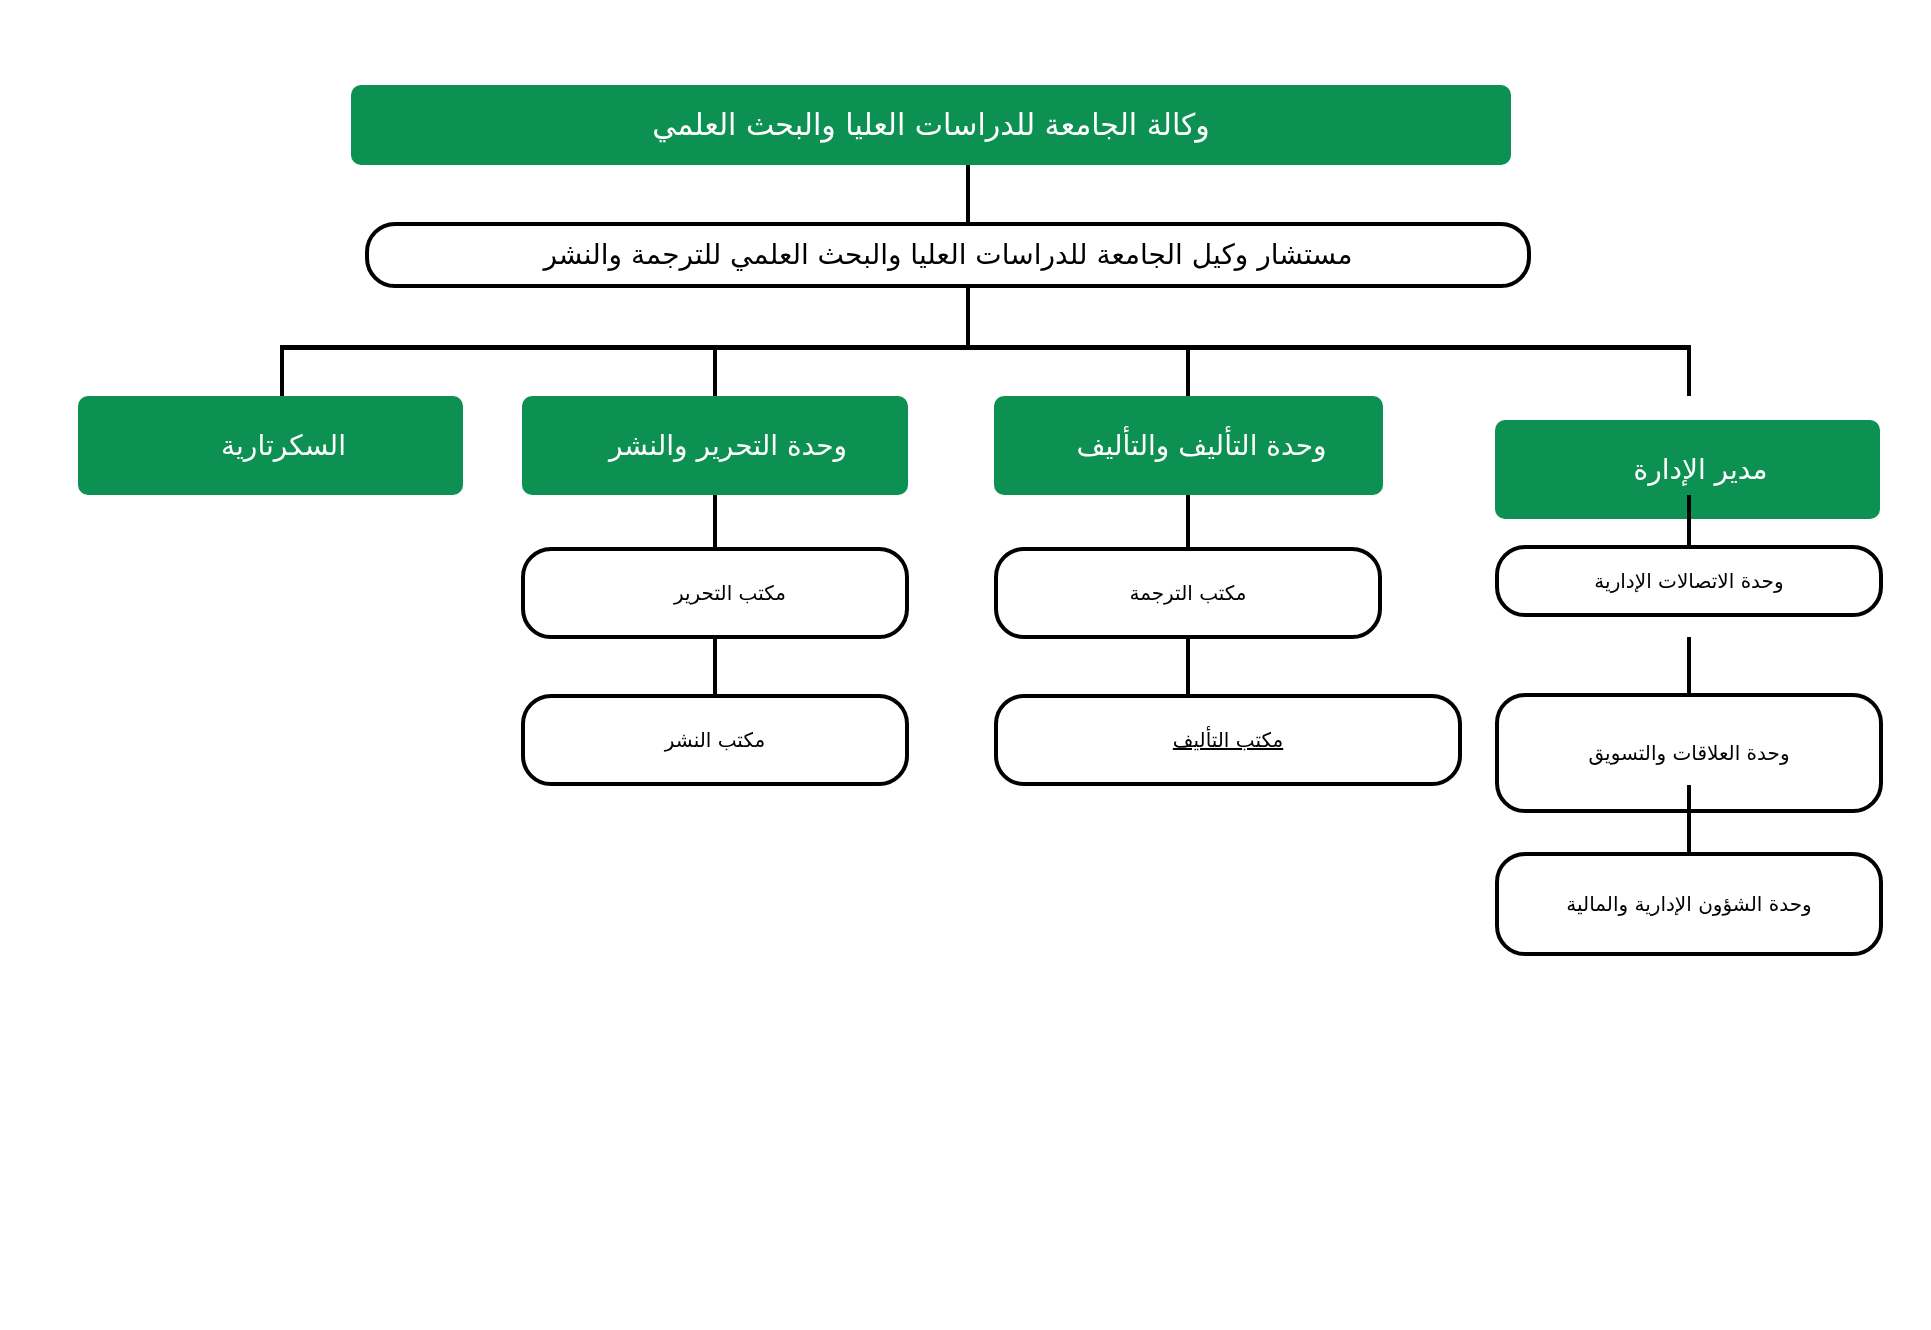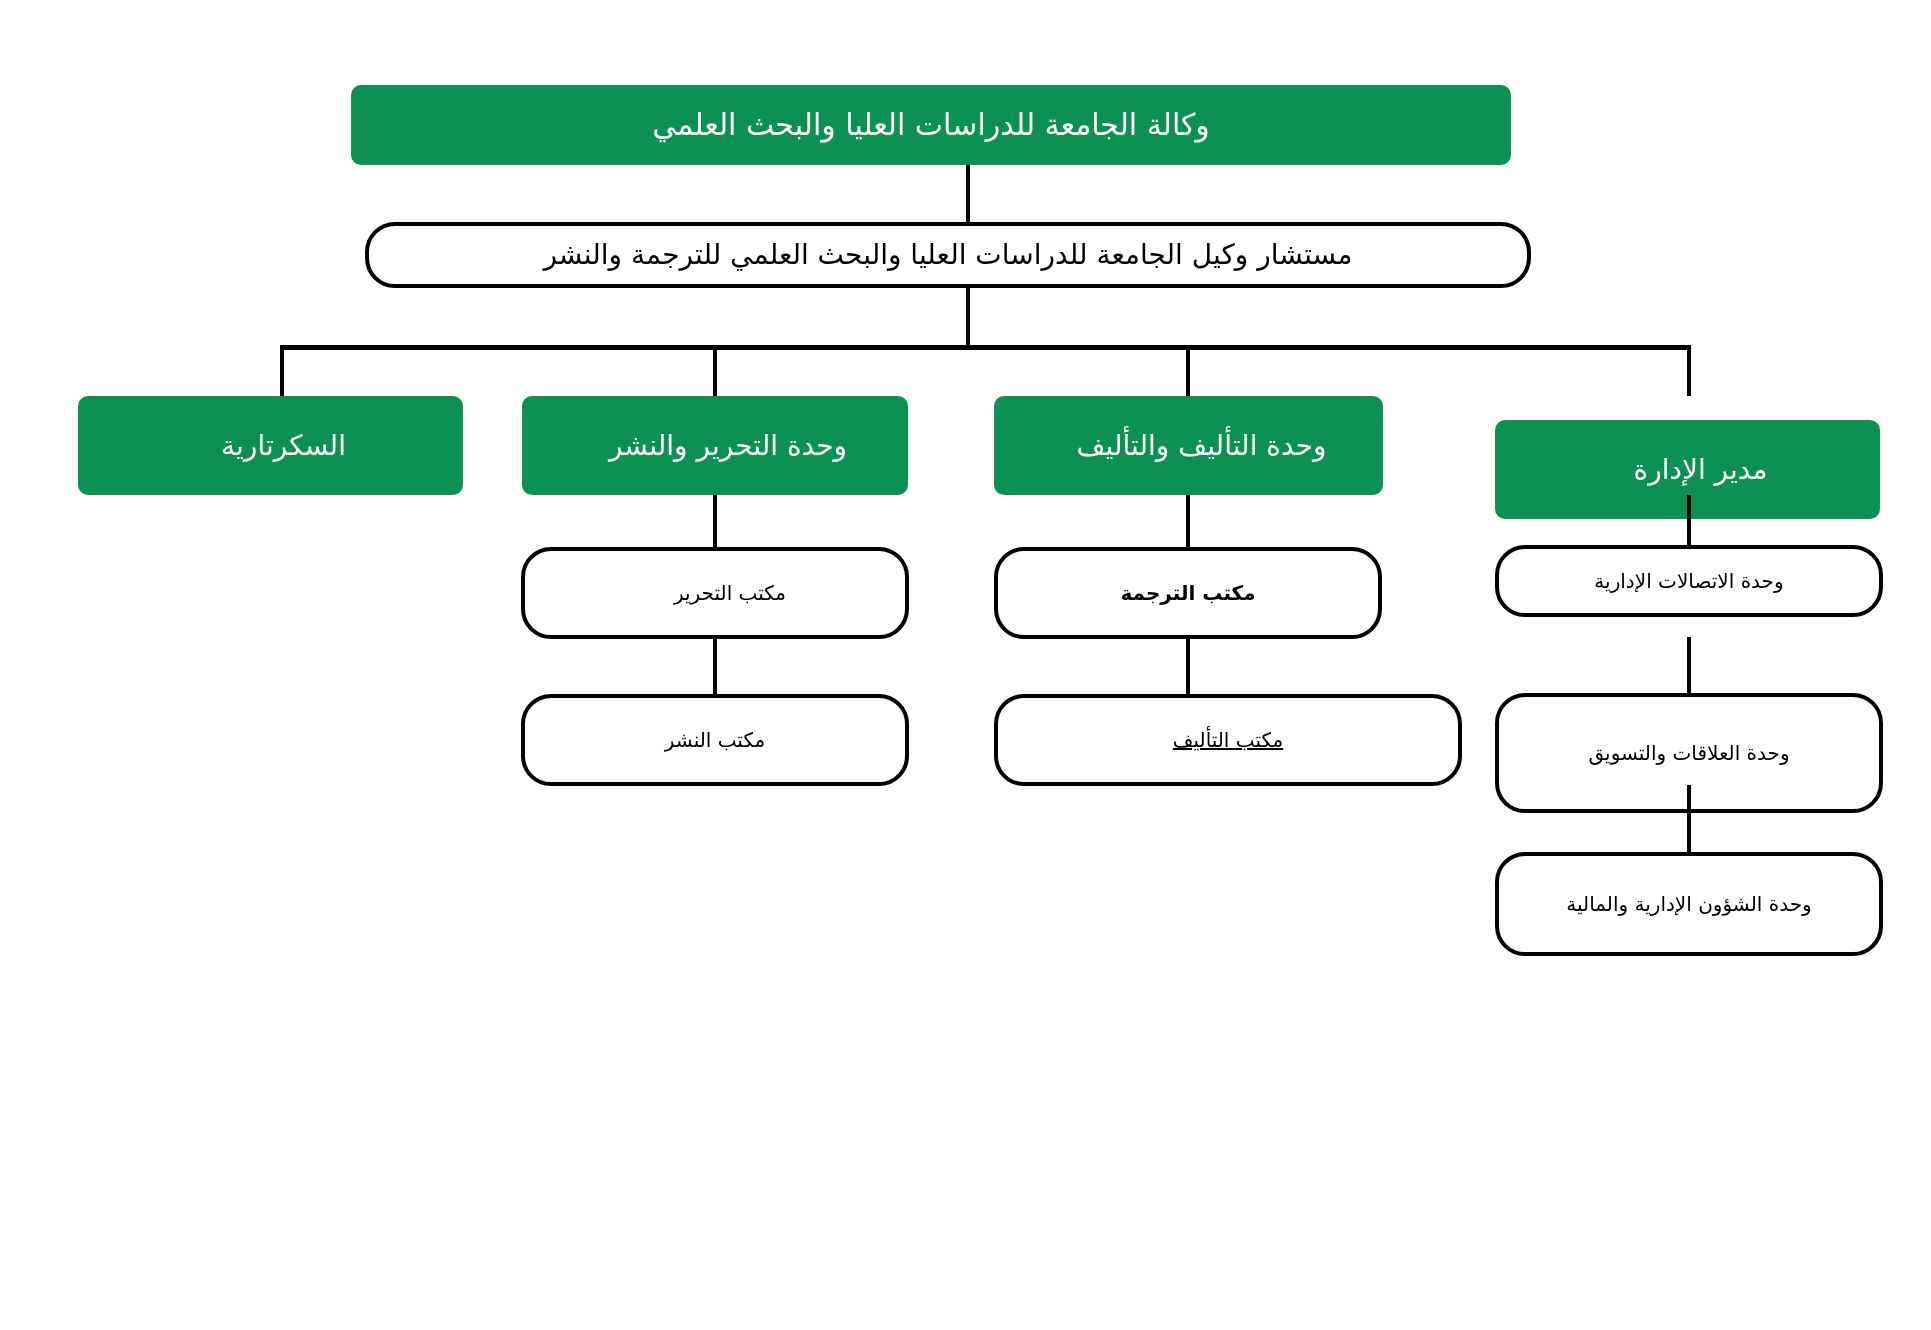--- a/index.html
+++ b/index.html
@@ -107,21 +107,21 @@
   </div>
 
   <div class="conn v" style="left:713px; top:639px; height:55px;"></div>
 
   <div class="node plain t-leaf" style="left:521px; top:694px; width:388px; height:92px;">
     <span class="label">مكتب النشر</span>
   </div>
 
   <div class="conn v" style="left:1186px; top:495px; height:52px;"></div>
 
-  <div class="node plain t-leaf" style="left:994px; top:547px; width:388px; height:92px;font-weight:bold;">
+  <div class="node plain t-leaf" style="left:994px; top:547px; width:388px; height:92px;">
     <span class="label">مكتب الترجمة</span>
   </div>
 
   <div class="conn v" style="left:1186px; top:639px; height:55px;"></div>
 
   <div class="node plain t-leaf" style="left:994px; top:694px; width:468px; height:92px;text-decoration:underline;">
     <span class="label">مكتب التأليف</span>
   </div>
 
   <div class="conn v" style="left:1687px; top:495px; height:50px;"></div>

